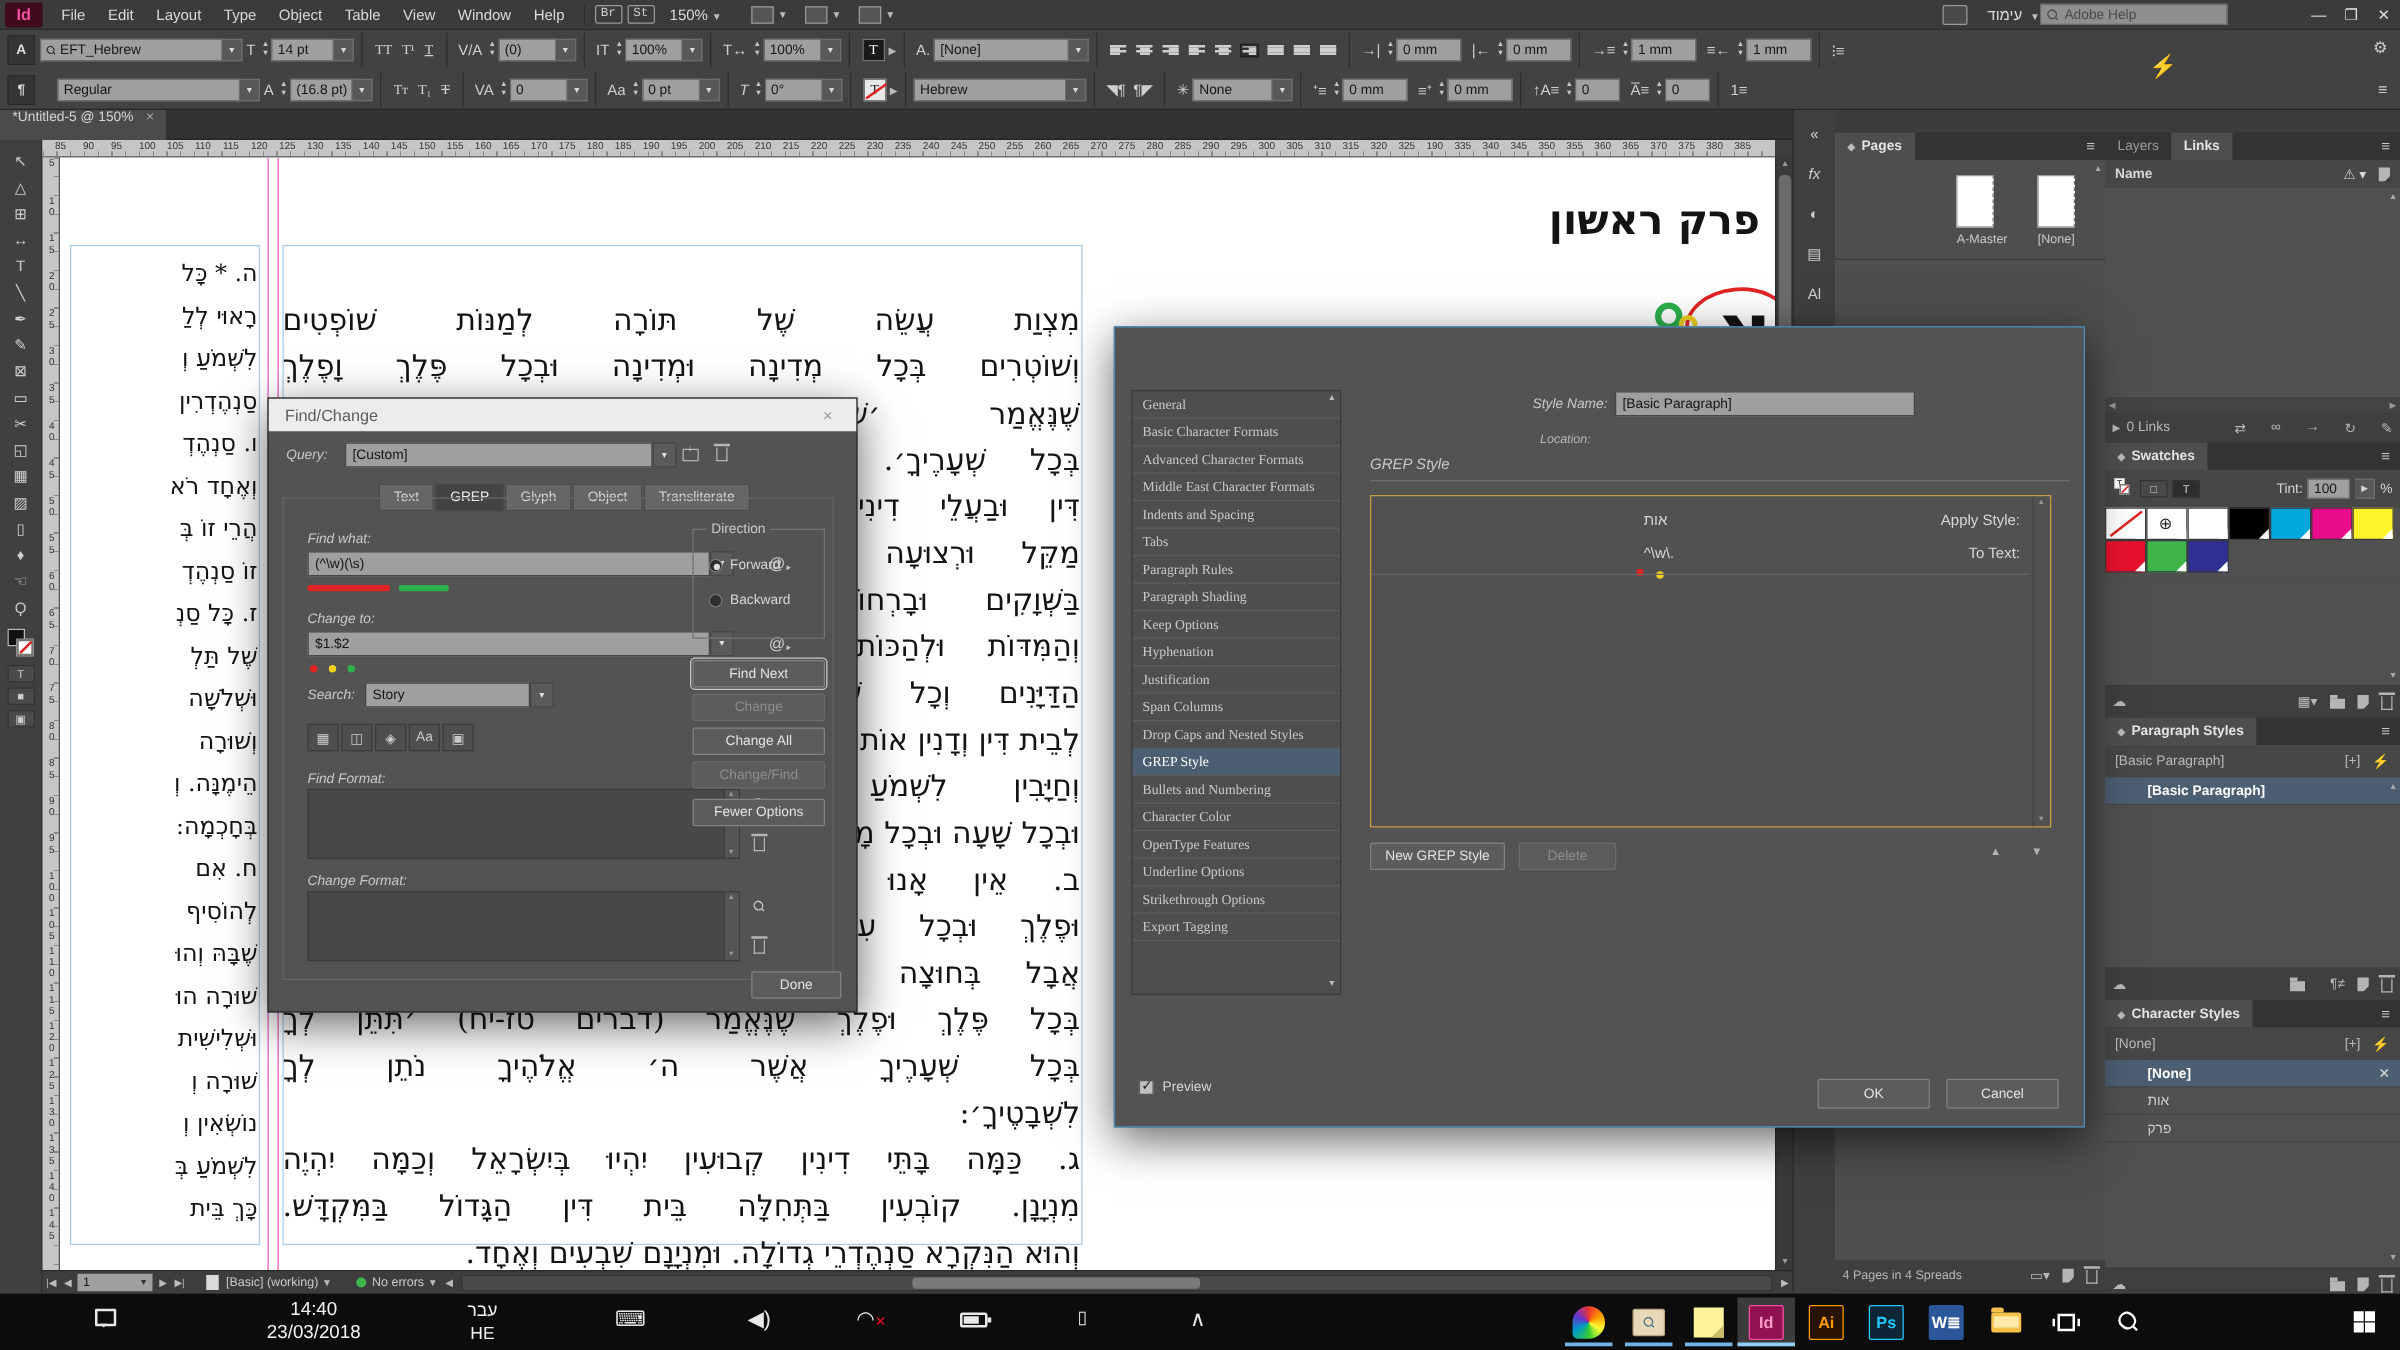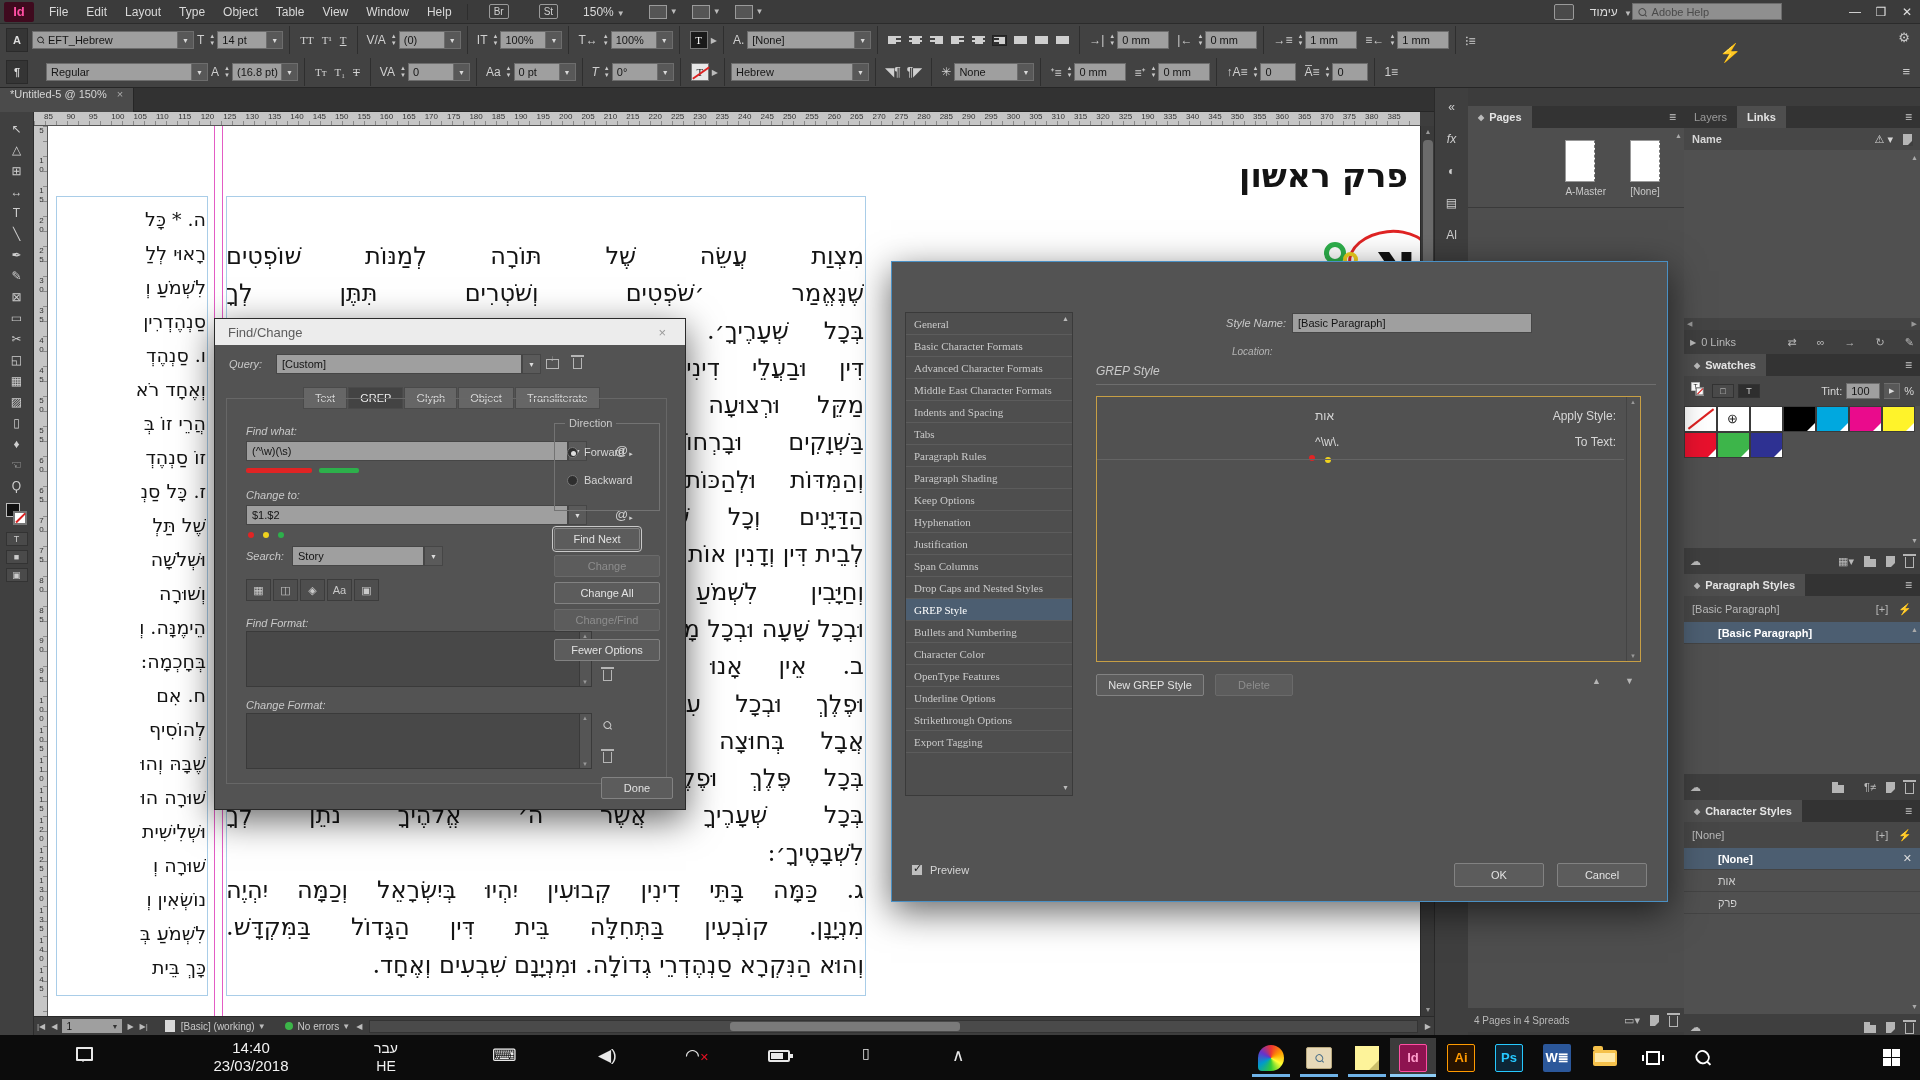--- a/index.html
+++ b/index.html
@@ -8,21 +8,21 @@
     font-family:"Liberation Sans",sans-serif;font-size:11px;color:#d6d6d6;background:#3d3d3d;}
   .abs{position:absolute;}
 
   
   #menubar{position:absolute;left:0;top:0;width:1920px;height:24px;background:#3b3b3b;
     display:flex;align-items:center;border-bottom:1px solid #2b2b2b;}
   .idlogo{width:30px;height:20px;margin:0 6px 0 4px;background:#3f0a1e;color:#ff4fa3;
     font-weight:bold;font-size:13px;display:flex;align-items:center;justify-content:center;border-radius:2px;}
   .menu-item{padding:0 9px;line-height:24px;color:#d9d9d9;font-size:12px;cursor:default;}
   .mb-sep{width:1px;height:16px;background:#2d2d2d;margin:0 6px;}
-  .mb-box{border:1px solid #9a9a9a;color:#cfcfcf;font-size:10px;padding:1px 4px;margin:0 15px;border-radius:2px;}
+  .mb-box{border:1px solid #9a9a9a;color:#cfcfcf;font-size:10px;padding:1px 4px;margin:0 2px;border-radius:2px;font-family:Liberation Mono, monospace;}
   .mb-zoom{margin:0 10px;color:#d9d9d9;font-size:12px;}
   .mb-caret{font-size:8px;color:#bbb;margin-left:3px;}
   .mb-viewicon{width:18px;height:14px;border:1px solid #9a9a9a;margin-left:14px;background:#555;display:inline-block;}
   .mb-right{margin-left:auto;display:flex;align-items:center;}
   .touchicon{width:20px;height:16px;border:1px solid #9a9a9a;border-radius:2px;background:#4a4a4a;margin-right:16px;}
   .ws-label{font-size:12px;color:#d9d9d9;}
   .helpbox{width:150px;height:17px;background:#8f8f8f;border:1px solid #6c6c6c;color:#4a4a4a;
     display:flex;align-items:center;padding:0 5px;font-size:11px;margin-right:60px;}
   .helpbox .mag{margin-right:5px;color:#4a4a4a;}
   .winbtn{width:26px;height:22px;display:flex;align-items:center;justify-content:center;color:#e0e0e0;font-size:12px;}
@@ -683,20 +683,21 @@
 
     <div id="dropcap" class="heb">א</div>
     <div class="ann-red"></div>
     <div class="ann-green"></div>
     <div class="ann-yellow"></div>
 
     <div id="maincol">
       <div>
 
       <div class="ln heb">מִצְוַת עֲשֵׂה שֶׁל תּוֹרָה לְמַנּוֹת שׁוֹפְטִים</div>
+          <div class="ln heb">וְשׁוֹטְרִים בְּכָל מְדִינָה וּמְדִינָה וּבְכָל פֶּלֶךְ וָפֶלֶךְ</div>
           <div class="ln heb">שֶׁנֶּאֱמַר ׳שֹׁפְטִים וְשֹׁטְרִים תִּתֶּן לְךָ</div>
           <div class="ln heb">בְּכָל שְׁעָרֶיךָ׳. שׁוֹפְטִים אֵלּוּ הַדַּיָּנִים הַקְּבוּעִין בְּבֵית</div>
           <div class="ln heb">דִּין וּבַעֲלֵי דִינִין בָּאִים לִפְנֵיהֶם. שׁוֹטְרִים אֵלּוּ בַּעֲלֵי</div>
           <div class="ln heb">מַקֵּל וּרְצוּעָה וְהֵם עוֹמְדִים לִפְנֵי הַדַּיָּנִין הַמְסַבְּבִין</div>
           <div class="ln heb">בַּשְּׁוָקִים וּבָרְחוֹבוֹת וְעַל הַחֲנֻיּוֹת לְתַקֵּן הַשְּׁעָרִים</div>
           <div class="ln heb">וְהַמִּדּוֹת וּלְהַכּוֹת כָּל מְעַוֵּת. וְכָל מַעֲשֵׂיהֶם עַל פִּי</div>
           <div class="ln heb">הַדַּיָּנִים וְכָל שֶׁיִּרְאוּ בּוֹ עִוּוּת דָּבָר מְבִיאִין אוֹתוֹ</div>
           <div class="ln heb pend">לְבֵית דִּין וְדָנִין אוֹתוֹ כְּפִי רִשְׁעוֹ:</div>
           <div class="ln heb">וְחַיָּבִין לִשְׁמֹעַ לְדִבְרֵי בֵּית הַדִּין בְּכָל עֵת</div>
           <div class="ln heb pend">וּבְכָל שָׁעָה וּבְכָל מָקוֹם:</div>
@@ -1056,21 +1057,21 @@
       <span class="legend">Direction</span>
       <div style="position:absolute;left:12px;top:22px;display:flex;align-items:center;gap:6px;">
         <span class="radio sel"></span>
           <span style="color:#d6d6d6;">Forward</span>
       </div>
       <div style="position:absolute;left:12px;top:50px;display:flex;align-items:center;gap:6px;">
         <span class="radio"></span>
           <span style="color:#d6d6d6;">Backward</span>
       </div>
     </div>
-    <div class="dbtn focus" style="left:339px;top:209px;width:86px;">Find Next</div>
+    <div class="dbtn focus" style="left:339px;top:209px;width:106px;">Find Next</div>
     <div class="dbtn disabled" style="left:339px;top:236px;width:106px;">Change</div>
     <div class="dbtn" style="left:339px;top:263px;width:106px;">Change All</div>
     <div class="dbtn disabled" style="left:339px;top:290px;width:106px;">Change/Find</div>
     <div class="dbtn" style="left:339px;top:320px;width:106px;">Fewer Options</div>
     <div class="dbtn" style="left:386px;top:458px;width:72px;">Done</div>
   </div>
 
   <div class="dlg" style="left:891px;top:261px;width:777px;height:641px;border:1px solid #4a90c4;">
     <div class="psolist" style="left:13px;top:50px;width:168px;height:484px;">
       <div>

